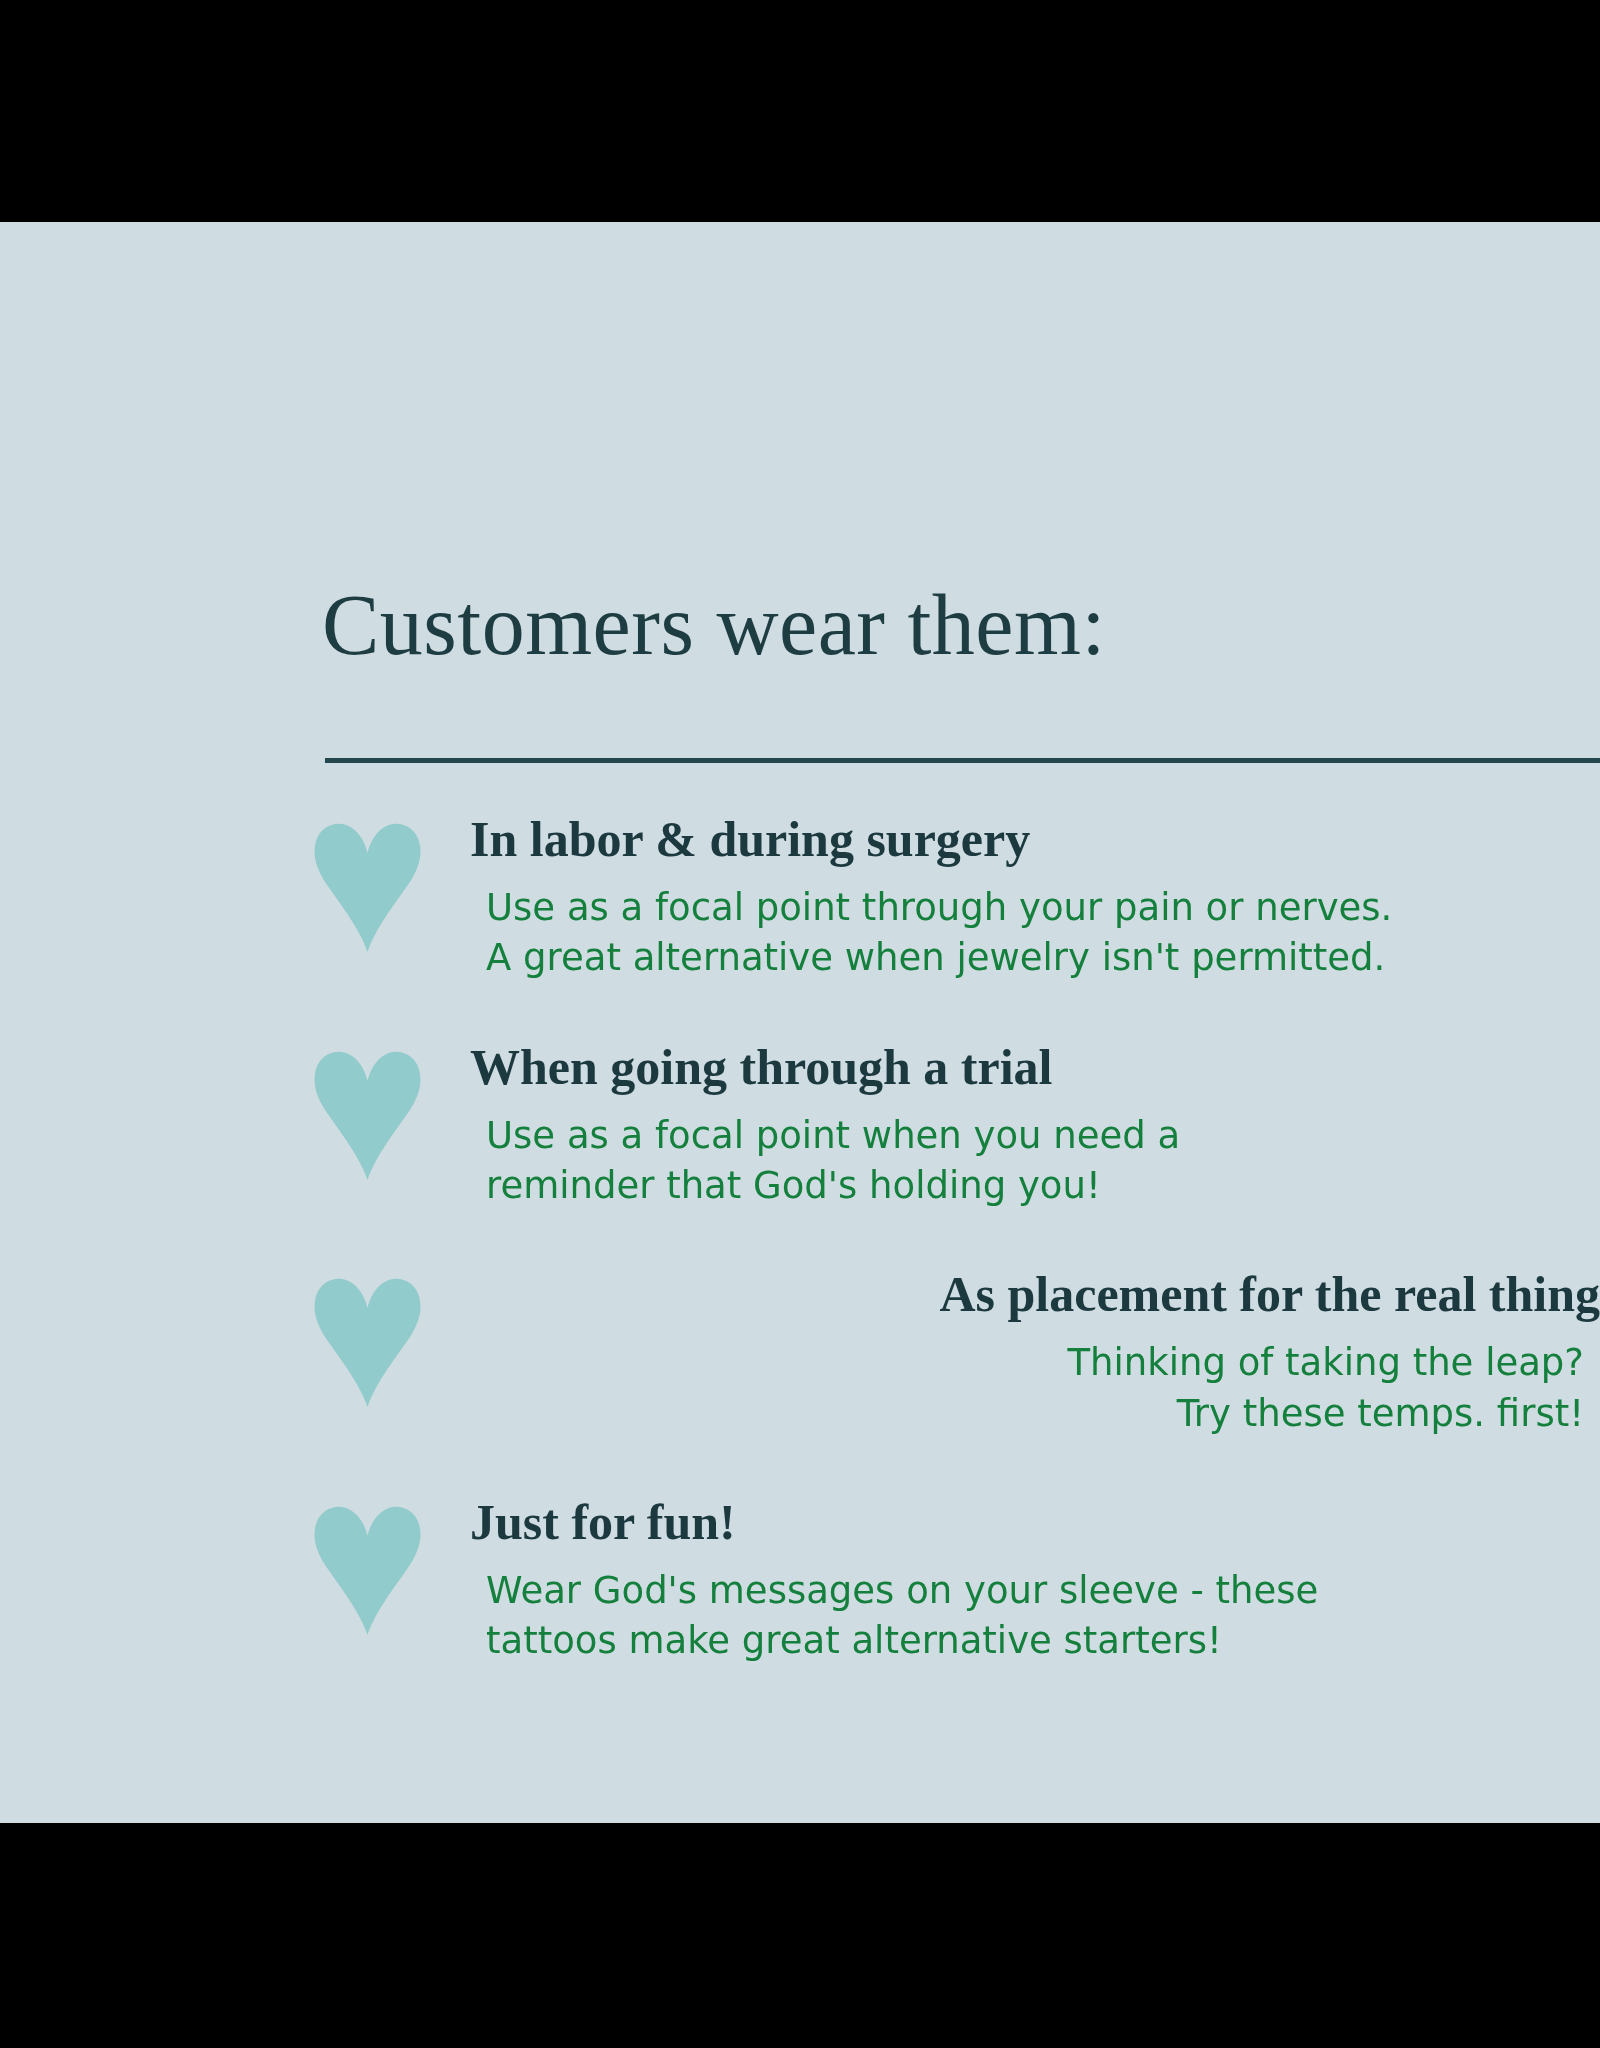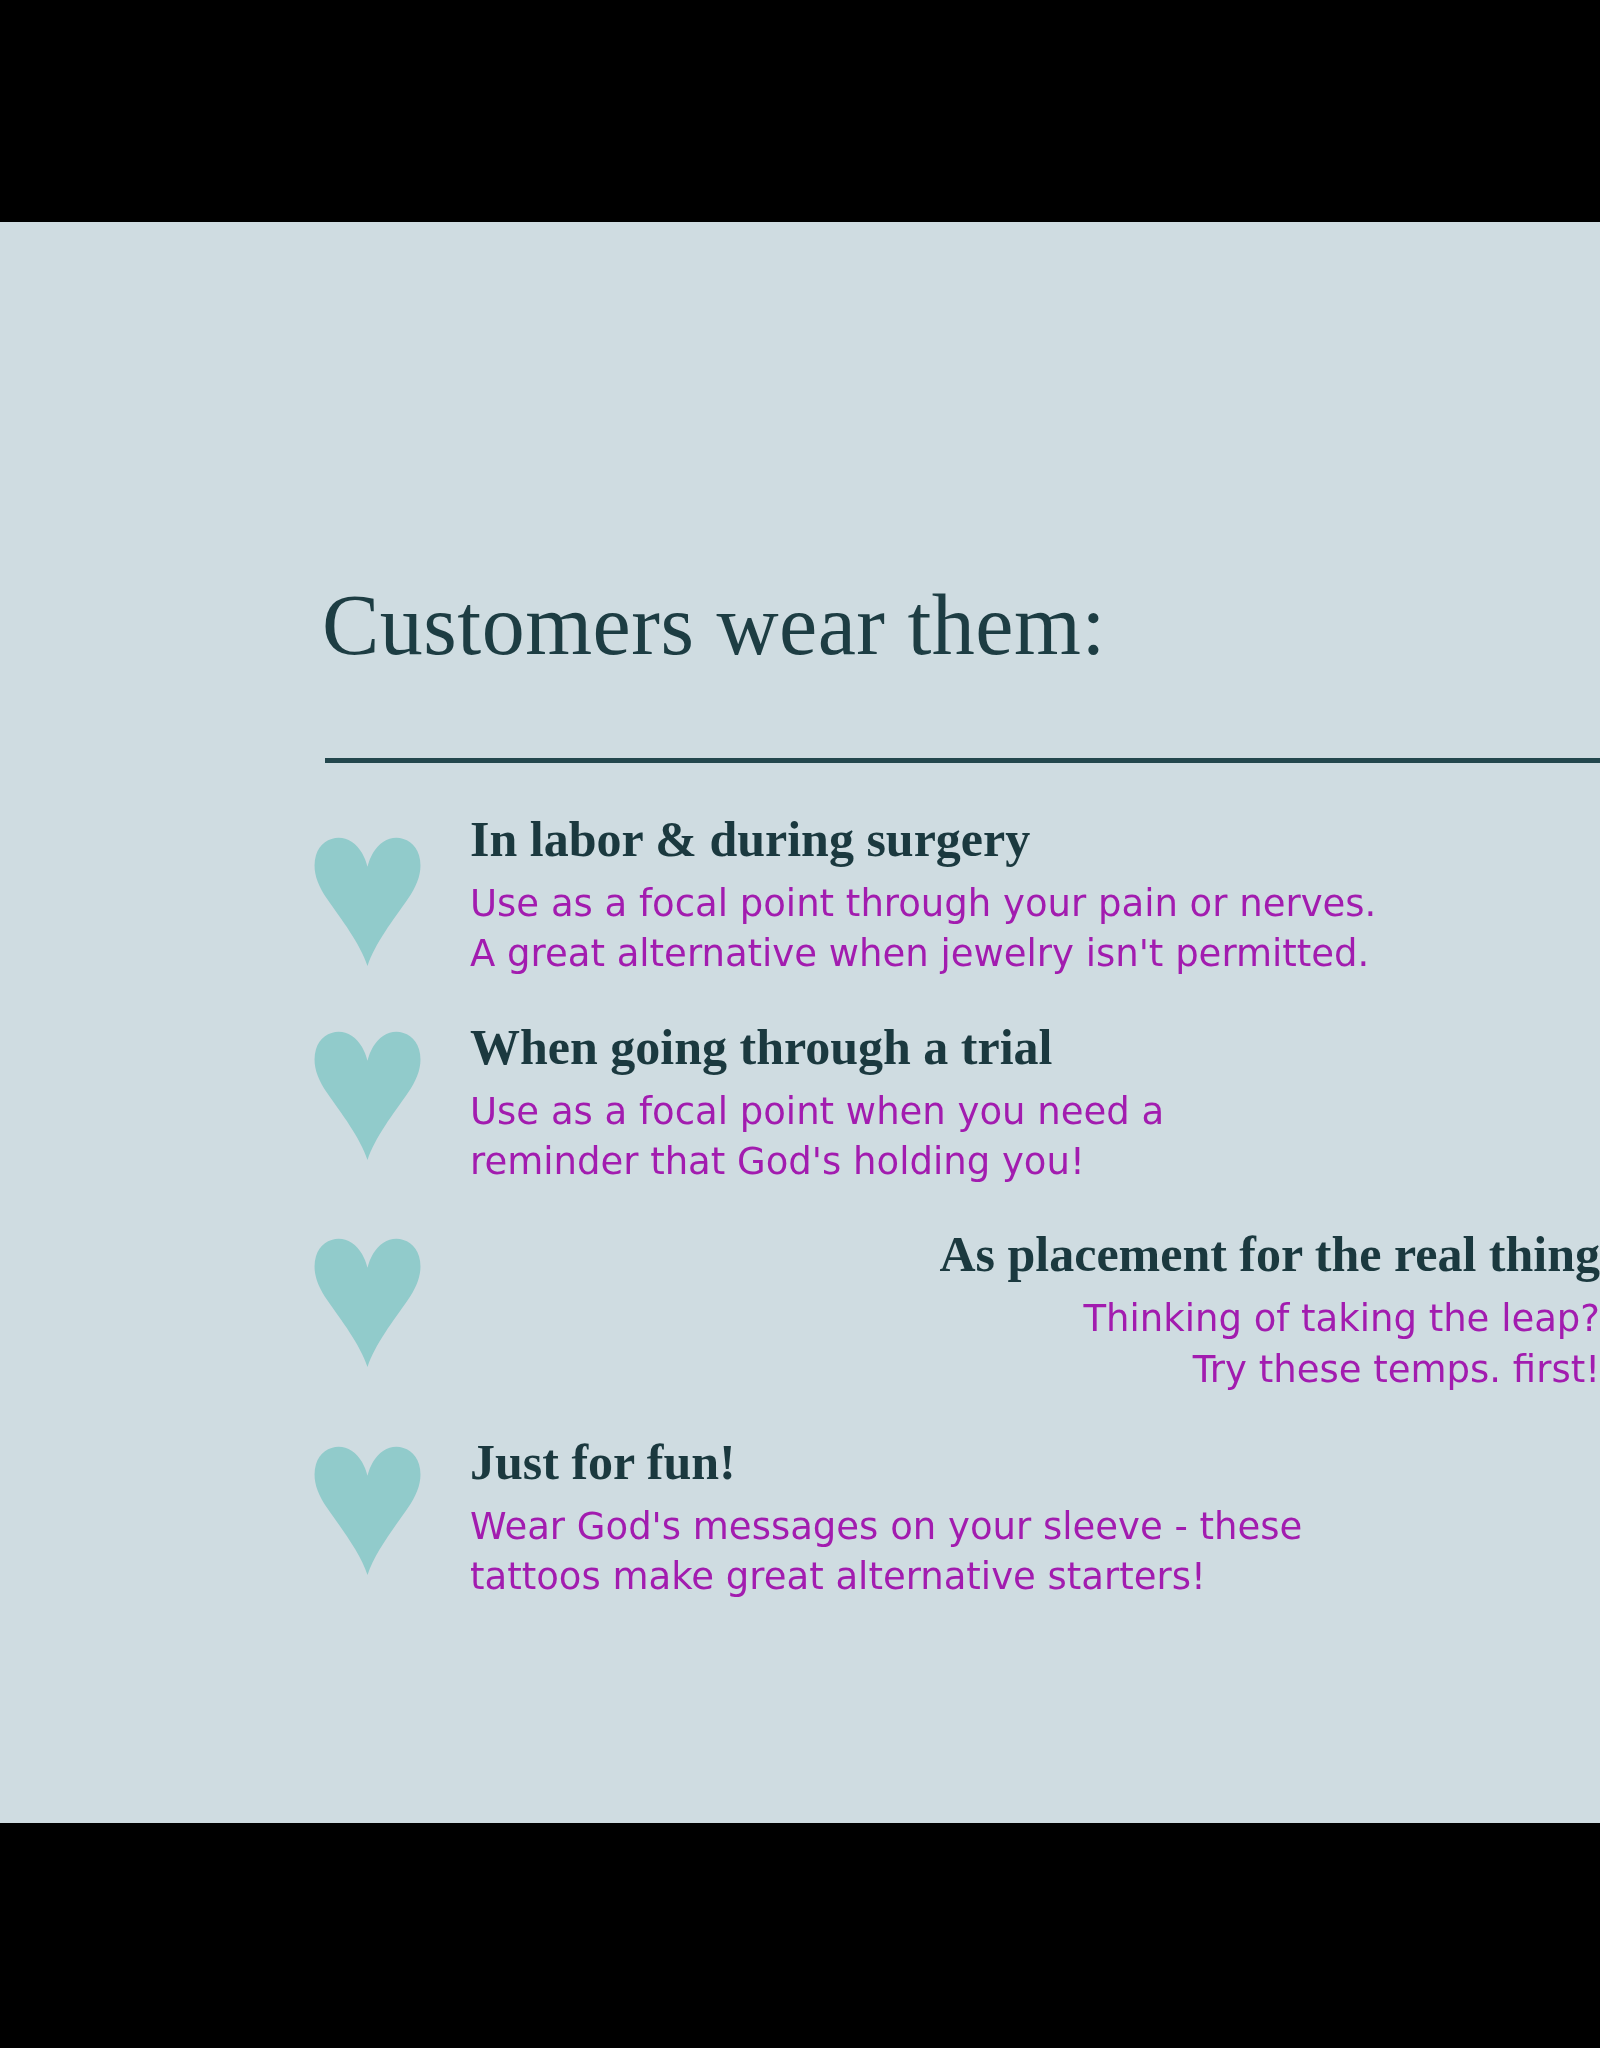--- a/index.html
+++ b/index.html
@@ -111,31 +111,31 @@
     font-family: "Liberation Serif", "DejaVu Serif", serif;
     font-weight: 700;
     font-size: 50px;
     line-height: 1.1;
     letter-spacing: 0px;
     color: #1b393f;
     white-space: nowrap;
   }
 
   .benefit-body {
-    margin: 0;
+    margin: 16px;
     font-family: "DejaVu Sans", "Liberation Sans", sans-serif;
     font-weight: 400;
     font-size: 37px;
     line-height: 1.36;
-    color: #a21caf;
+    color: #15803d;
   }
   .benefit-body .line { display: block; white-space: nowrap; }
 
   
-  #row-1 { margin-bottom: 40px; align-items: center; }
+  #row-1 { margin-bottom: 40px; }
   #row-2 { margin-bottom: 40px; }
   #row-3 { margin-bottom: 40px; text-align: right; }
   #row-4 { margin-bottom: 0; }
 </style>
 </head>
 <body>
 
 <div id="frame">
 
   <div id="letterbox-top"></div>

